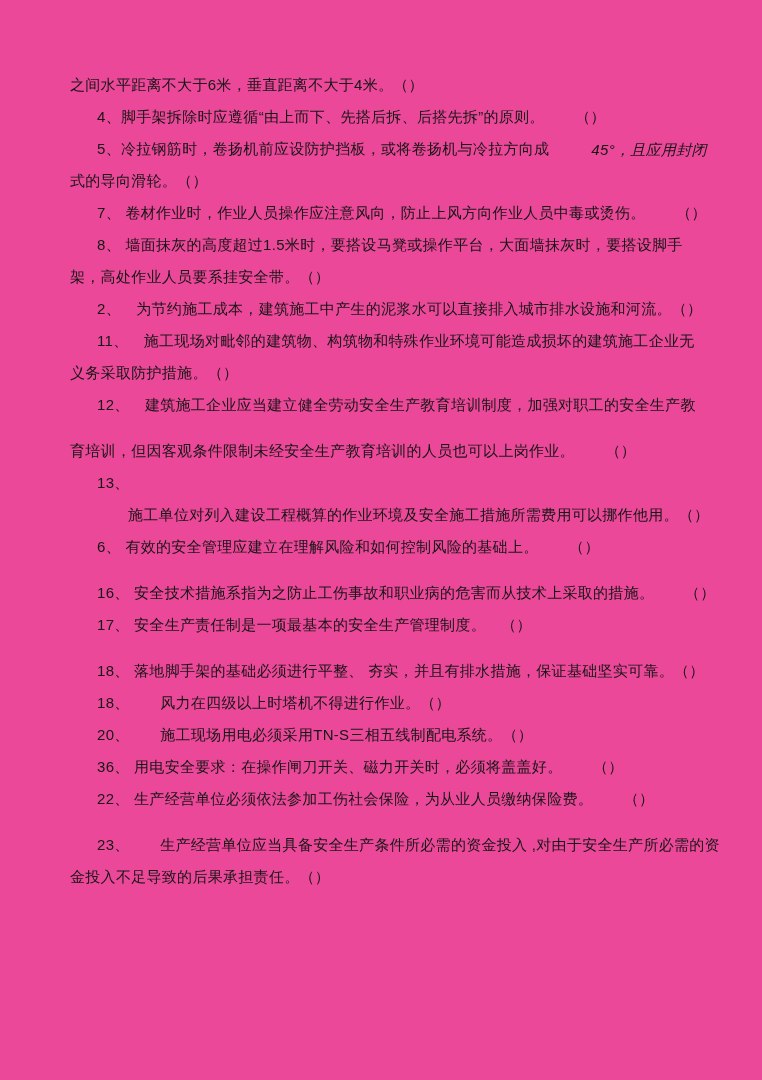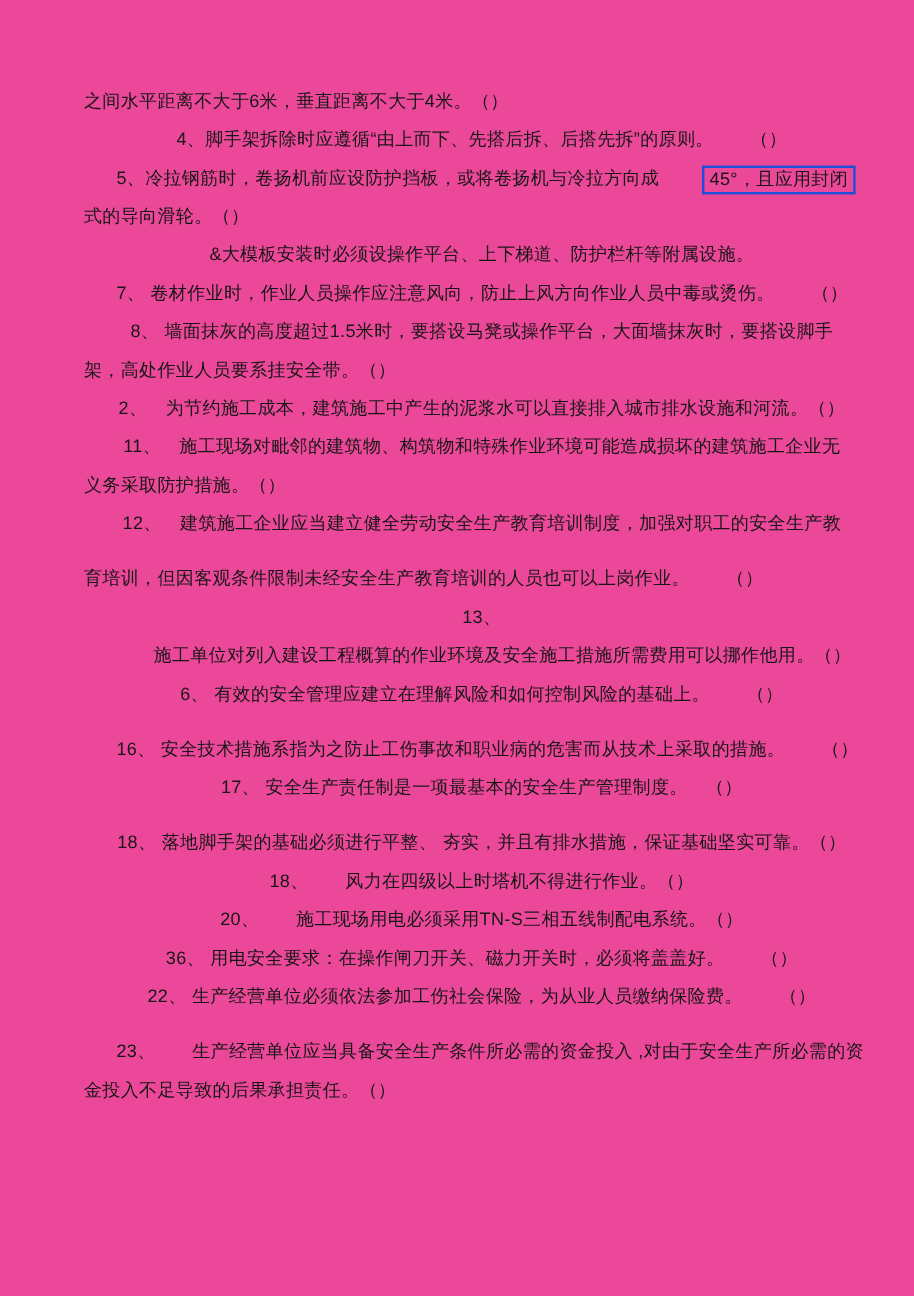--- a/index.html
+++ b/index.html
@@ -22,42 +22,42 @@
   .question-list { width: 100%; }
   .line {
     height: 21px;
     line-height: 21px;
     margin-top: 11px;
     white-space: pre;
     letter-spacing: 0.3px;
   }
   .g-first { margin-top: 0; }
   .g-w { margin-top: 25px; }
-  .in-item { padding-left: 27px; text-align: center; }
+  .in-item { padding-left: 27px; }
   .in-deep { padding-left: 58px; }
   .answer-box {
     display: inline-block;
-    border: 2px solid #1d4ed8;
+    border: 2px solid #ec4899;
     padding: 0 4px;
     margin-left: 36px;
     height: 20px;
     line-height: 20px;
     vertical-align: top;
+    font-style: italic;
   }
 </style>
 </head>
 <body>
 
 <div class="page">
   <div class="question-list" id="question-list">
       <div class="line g-first">之间水平距离不大于6米，垂直距离不大于4米。（）</div>
       <div class="line in-item">4、脚手架拆除时应遵循“由上而下、先搭后拆、后搭先拆”的原则。　　（）</div>
       <div class="line in-item">5、冷拉钢筋时，卷扬机前应设防护挡板，或将卷扬机与冷拉方向成<span class="answer-box">45°，且应用封闭</span></div>
       <div class="line">式的导向滑轮。（）</div>
-      <div class="line in-item">&amp;大模板安装时必须设操作平台、上下梯道、防护栏杆等附属设施。</div>
       <div class="line in-item">7、 卷材作业时，作业人员操作应注意风向，防止上风方向作业人员中毒或烫伤。　　（）</div>
       <div class="line in-item">8、 墙面抹灰的高度超过1.5米时，要搭设马凳或操作平台，大面墙抹灰时，要搭设脚手</div>
       <div class="line">架，高处作业人员要系挂安全带。（）</div>
       <div class="line in-item">2、　为节约施工成本，建筑施工中产生的泥浆水可以直接排入城市排水设施和河流。（）</div>
       <div class="line in-item">11、　施工现场对毗邻的建筑物、构筑物和特殊作业环境可能造成损坏的建筑施工企业无</div>
       <div class="line">义务采取防护措施。（）</div>
       <div class="line in-item">12、　建筑施工企业应当建立健全劳动安全生产教育培训制度，加强对职工的安全生产教</div>
       <div class="line g-w">育培训，但因客观条件限制未经安全生产教育培训的人员也可以上岗作业。　　（）</div>
       <div class="line in-item">13、</div>
       <div class="line in-deep">施工单位对列入建设工程概算的作业环境及安全施工措施所需费用可以挪作他用。（）</div>

